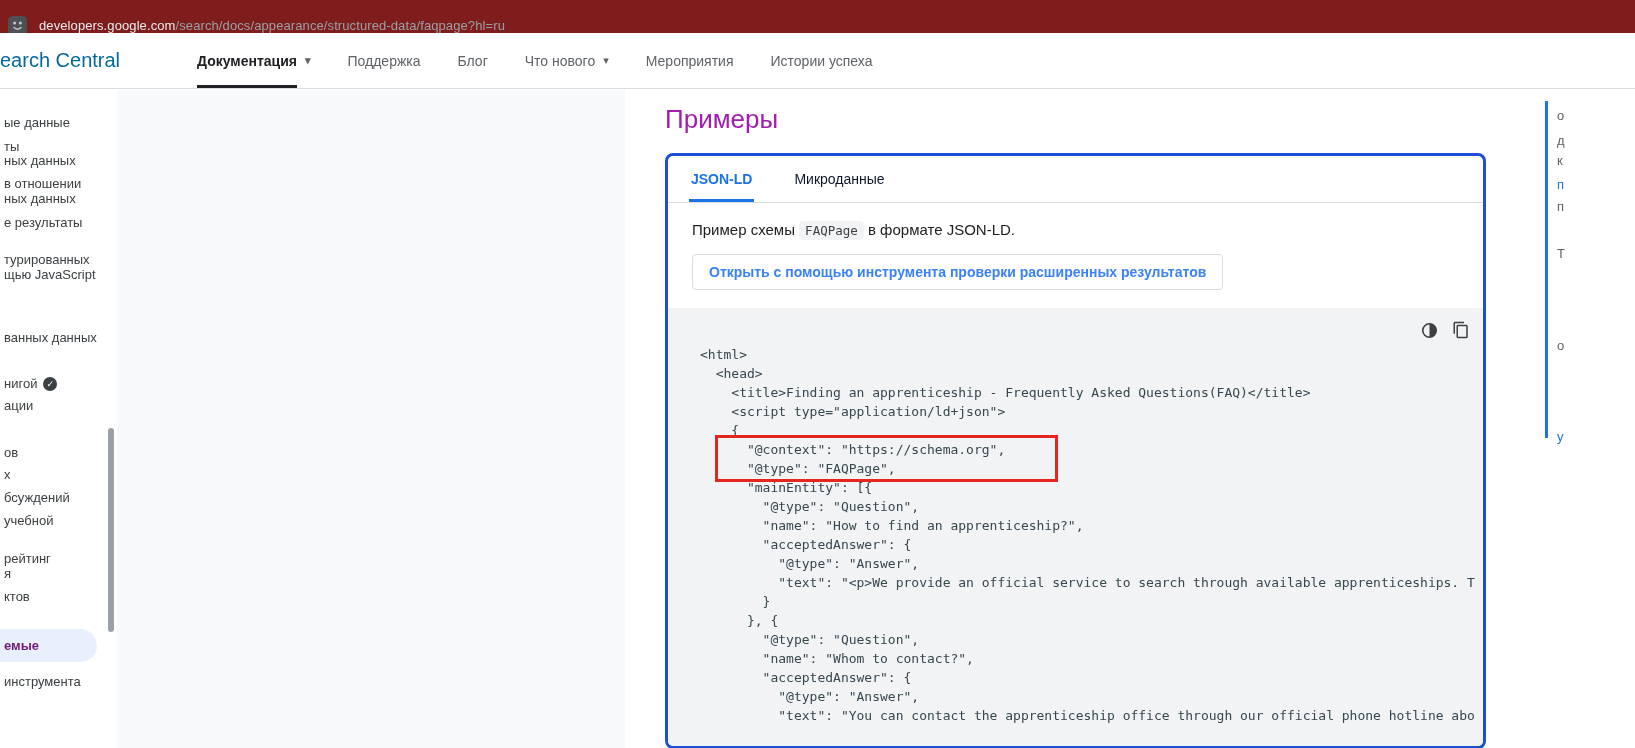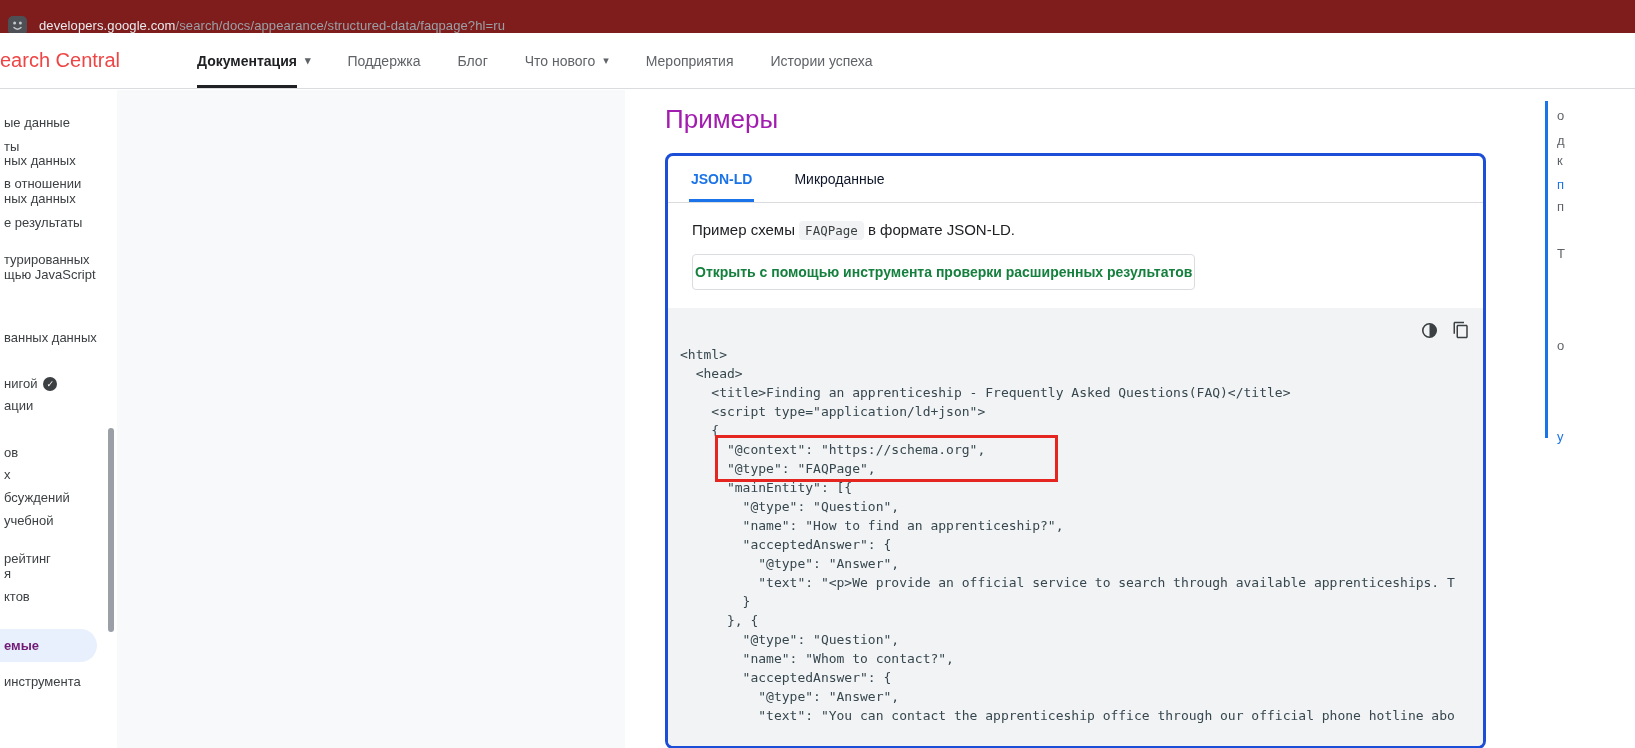--- a/index.html
+++ b/index.html
@@ -11,21 +11,21 @@
   
   .browser-bar { position:absolute; top:0; left:0; width:100%; height:51px; background:#7f1d1d;
                  display:flex; align-items:center; padding-left:7px; }
   .favicon { width:21px; height:21px; flex:0 0 auto; display:inline-flex; }
   .url { margin-left:11px; font-size:13px; color:#e8eaed; white-space:nowrap; letter-spacing:.1px; }
   .url .path { color:#9aa0a6; }
 
   
   .site-header { position:absolute; top:33px; left:0; width:100%; height:56px; background:#fff;
                  border-bottom:1px solid #dadce0; display:flex; align-items:center; }
-  .brand { font-size:20px; color:#ef4444; width:197px; flex:0 0 auto; white-space:nowrap; overflow:hidden; cursor:pointer; }
+  .brand { font-size:20px; color:#0369a1; width:197px; flex:0 0 auto; white-space:nowrap; overflow:hidden; cursor:pointer; }
   .main-nav { display:flex; gap:37px; align-items:stretch; height:100%; }
   .nav-item { display:flex; align-items:center; gap:8px; font-size:14px; color:#5f6368; height:100%; cursor:pointer; }
   .nav-item .label { position:relative; display:flex; align-items:center; height:100%; }
   .nav-item.active { color:#202124; font-weight:700; }
   .nav-item.active .label::after { content:''; position:absolute; left:0; right:0; bottom:0; height:3px; background:#202124; }
   .nav-item .caret { font-size:11px; color:#5f6368; }
 
   
   .body-row { position:absolute; top:90px; left:0; width:1635px; height:658px; }
 
@@ -47,27 +47,27 @@
           overflow:hidden; display:flex; flex-direction:column; background:#fff; }
   .tabs { display:flex; height:47px; flex:0 0 auto; border-bottom:1px solid #dadce0; padding-left:21px; gap:38px; }
   .tab { display:flex; align-items:center; font-size:14px; color:#0f172a; position:relative; padding:0 2px; cursor:pointer; }
   .tab.active { color:#1a73e8; font-weight:700; }
   .tab.active::after { content:''; position:absolute; left:0; right:0; bottom:0; height:3px; background:#1a73e8; }
 
   .card-body { padding:16px 24px 18px; flex:0 0 auto; }
   .intro { font-size:15px; color:#202124; line-height:21px; }
   .intro code { font-family:"DejaVu Sans Mono", monospace; font-size:12.5px; background:#f1f3f4;
                 padding:2px 6px; border-radius:4px; color:#3c4043; }
-  .open-btn { margin-top:13px; background:#fff; border:1px solid #dadce0; border-radius:4px; color:#15803d;
-              font-size:14px; font-weight:700; padding:9px 2px; cursor:pointer; font-family:"Liberation Sans", sans-serif; }
+  .open-btn { margin-top:13px; background:#fff; border:1px solid #dadce0; border-radius:4px; color:#3b82f6;
+              font-size:14px; font-weight:700; padding:9px 16px; cursor:pointer; font-family:"Liberation Sans", sans-serif; }
 
   .code-block { position:relative; background:#f1f3f4; flex:1 1 auto; overflow:hidden; }
   .code-tools { display:flex; justify-content:flex-end; gap:13px; padding:13px 12px 0 0; height:32px; }
   .icon-btn { width:19px; height:19px; color:#3c4043; cursor:pointer; display:inline-flex; }
-  .code-lines { margin-top:5px; padding-left:12px; font-family:"DejaVu Sans Mono", monospace; font-size:13px;
+  .code-lines { margin-top:5px; padding-left:32px; font-family:"DejaVu Sans Mono", monospace; font-size:13px;
                 line-height:19px; color:#37474f; overflow:hidden; }
   .code-line { white-space:pre; }
   .red-box { position:absolute; left:47px; width:343px; border:3px solid #e52620; pointer-events:none; }
 
   .toc { position:absolute; left:1540px; top:0; width:95px; height:100%; background:#fff; }
   .toc-line { position:absolute; left:5px; top:11px; width:3px; height:337px; background:#1a73e8; }
   .toc-frag { position:absolute; left:17px; font-size:13px; color:#5f6368; white-space:nowrap; cursor:pointer; }
   .toc-frag.link { color:#1a73e8; }
 </style>
 </head>

